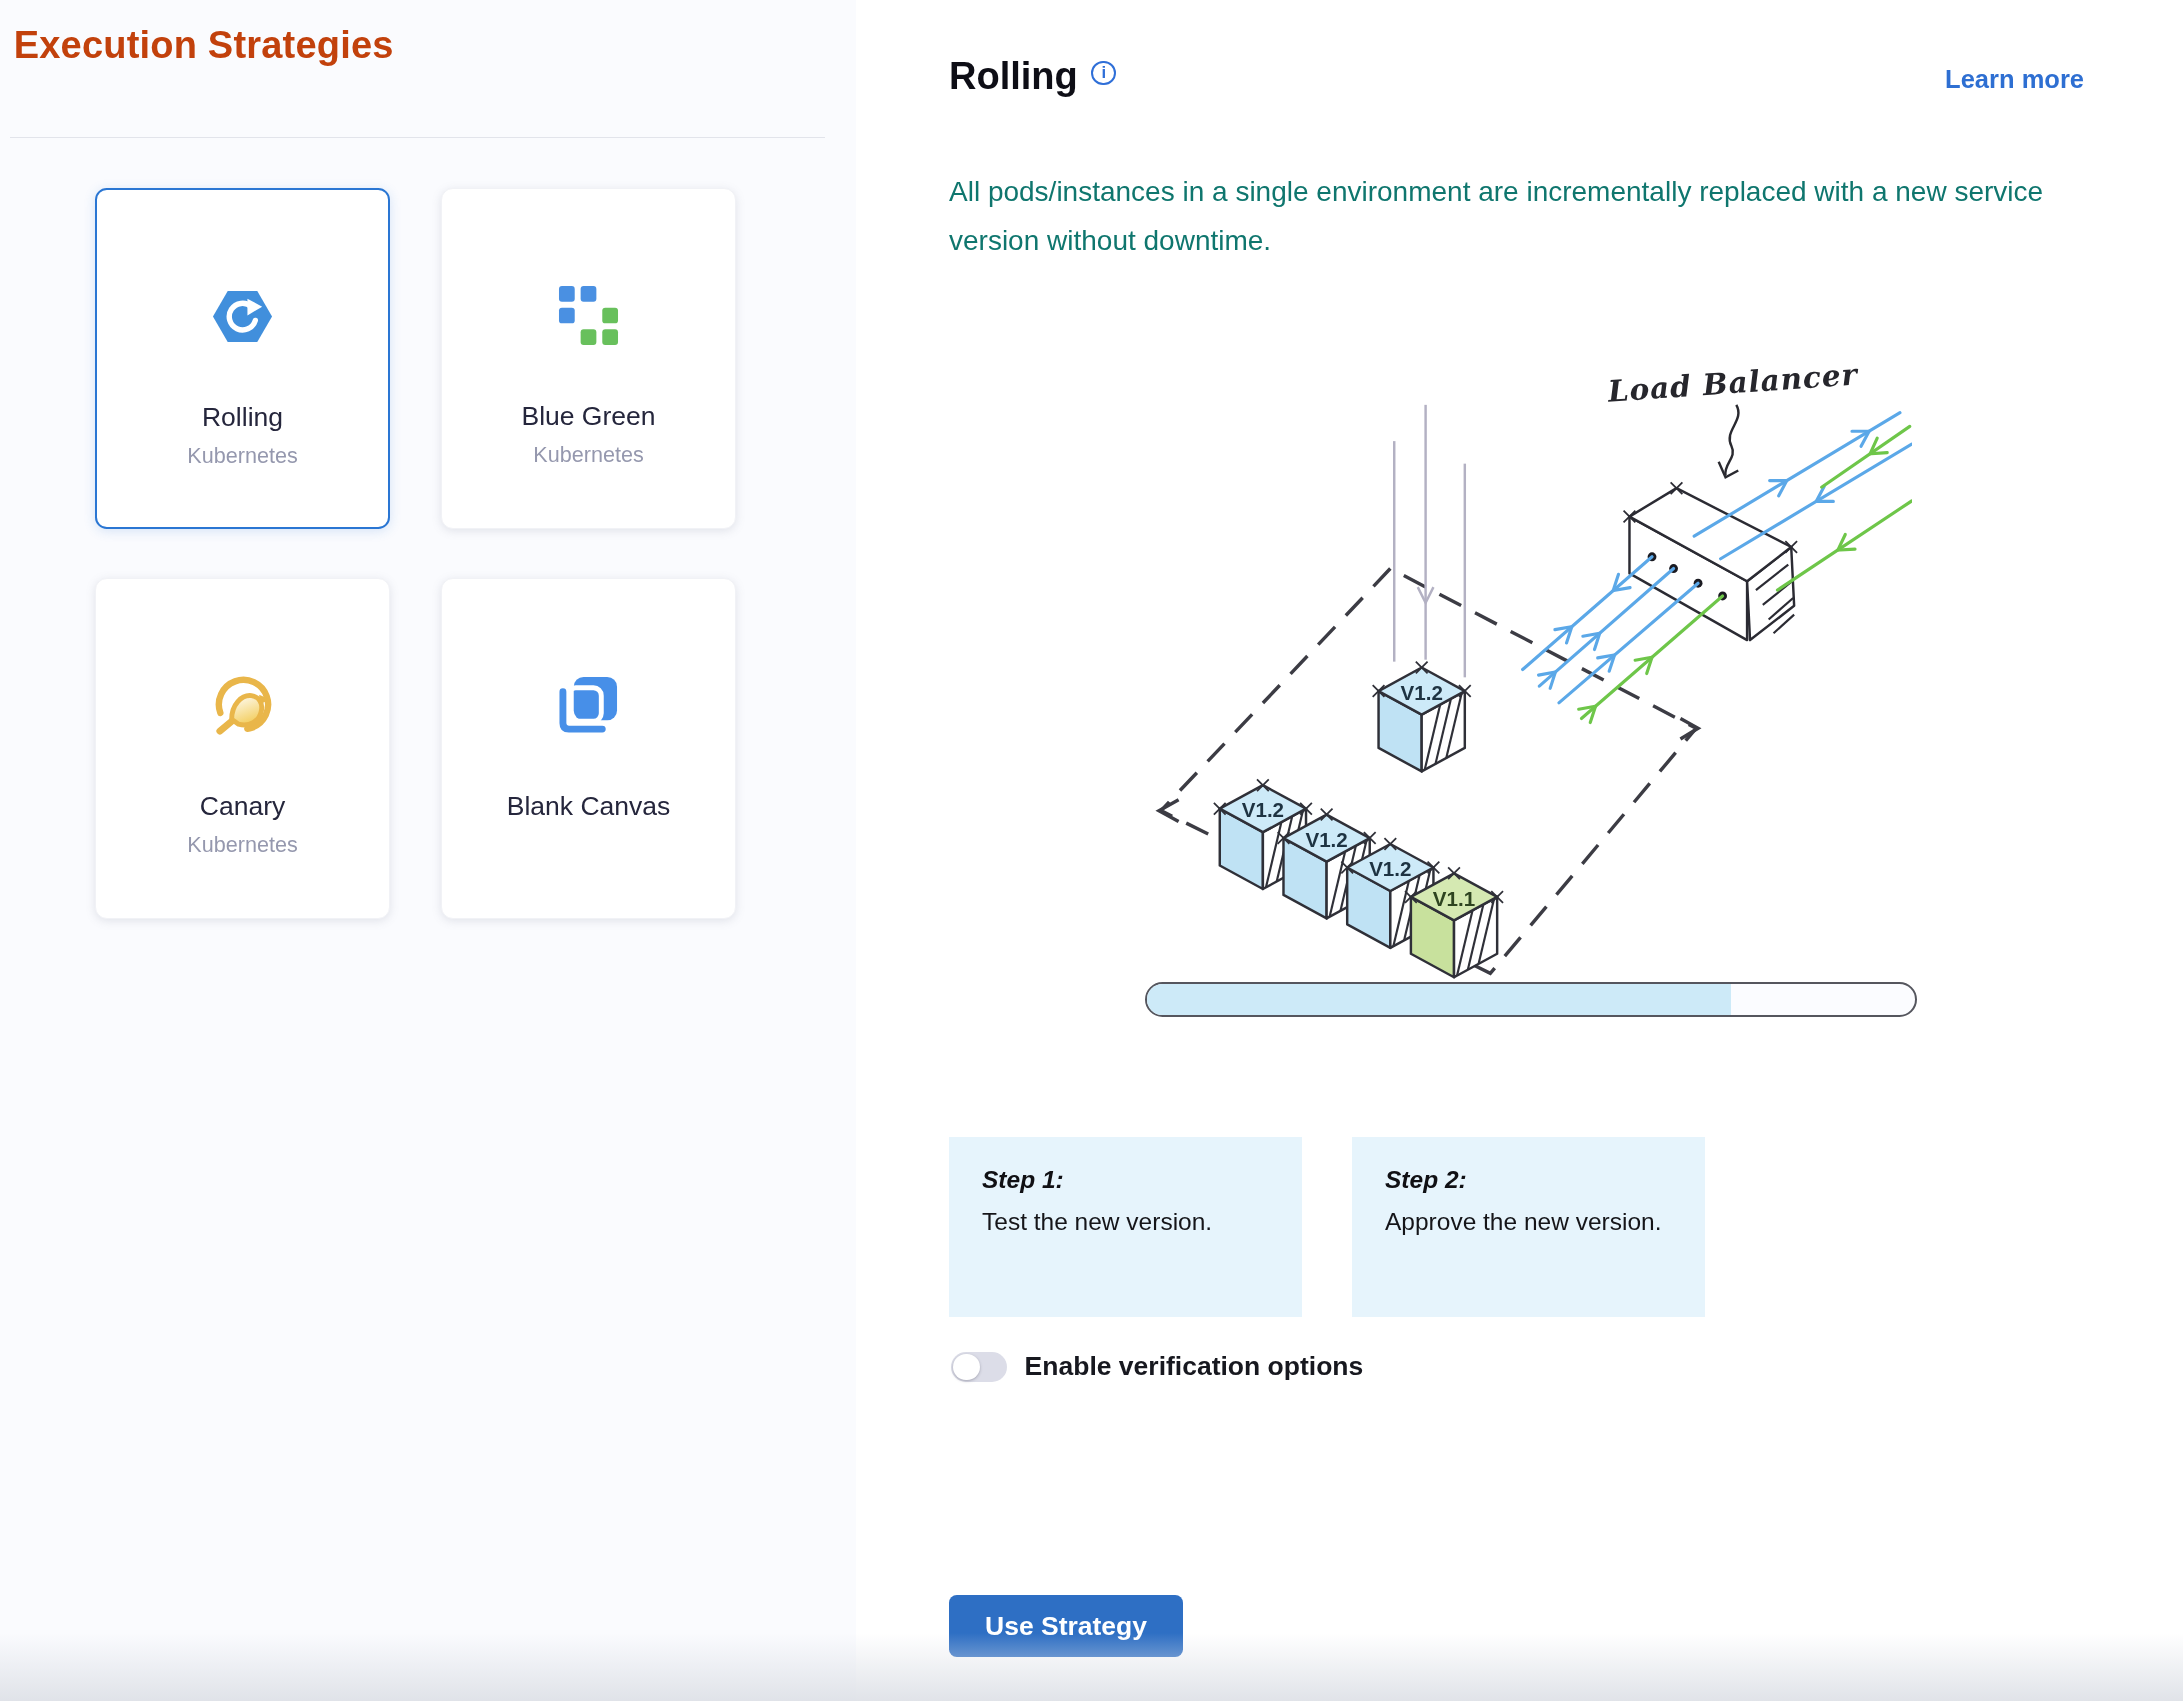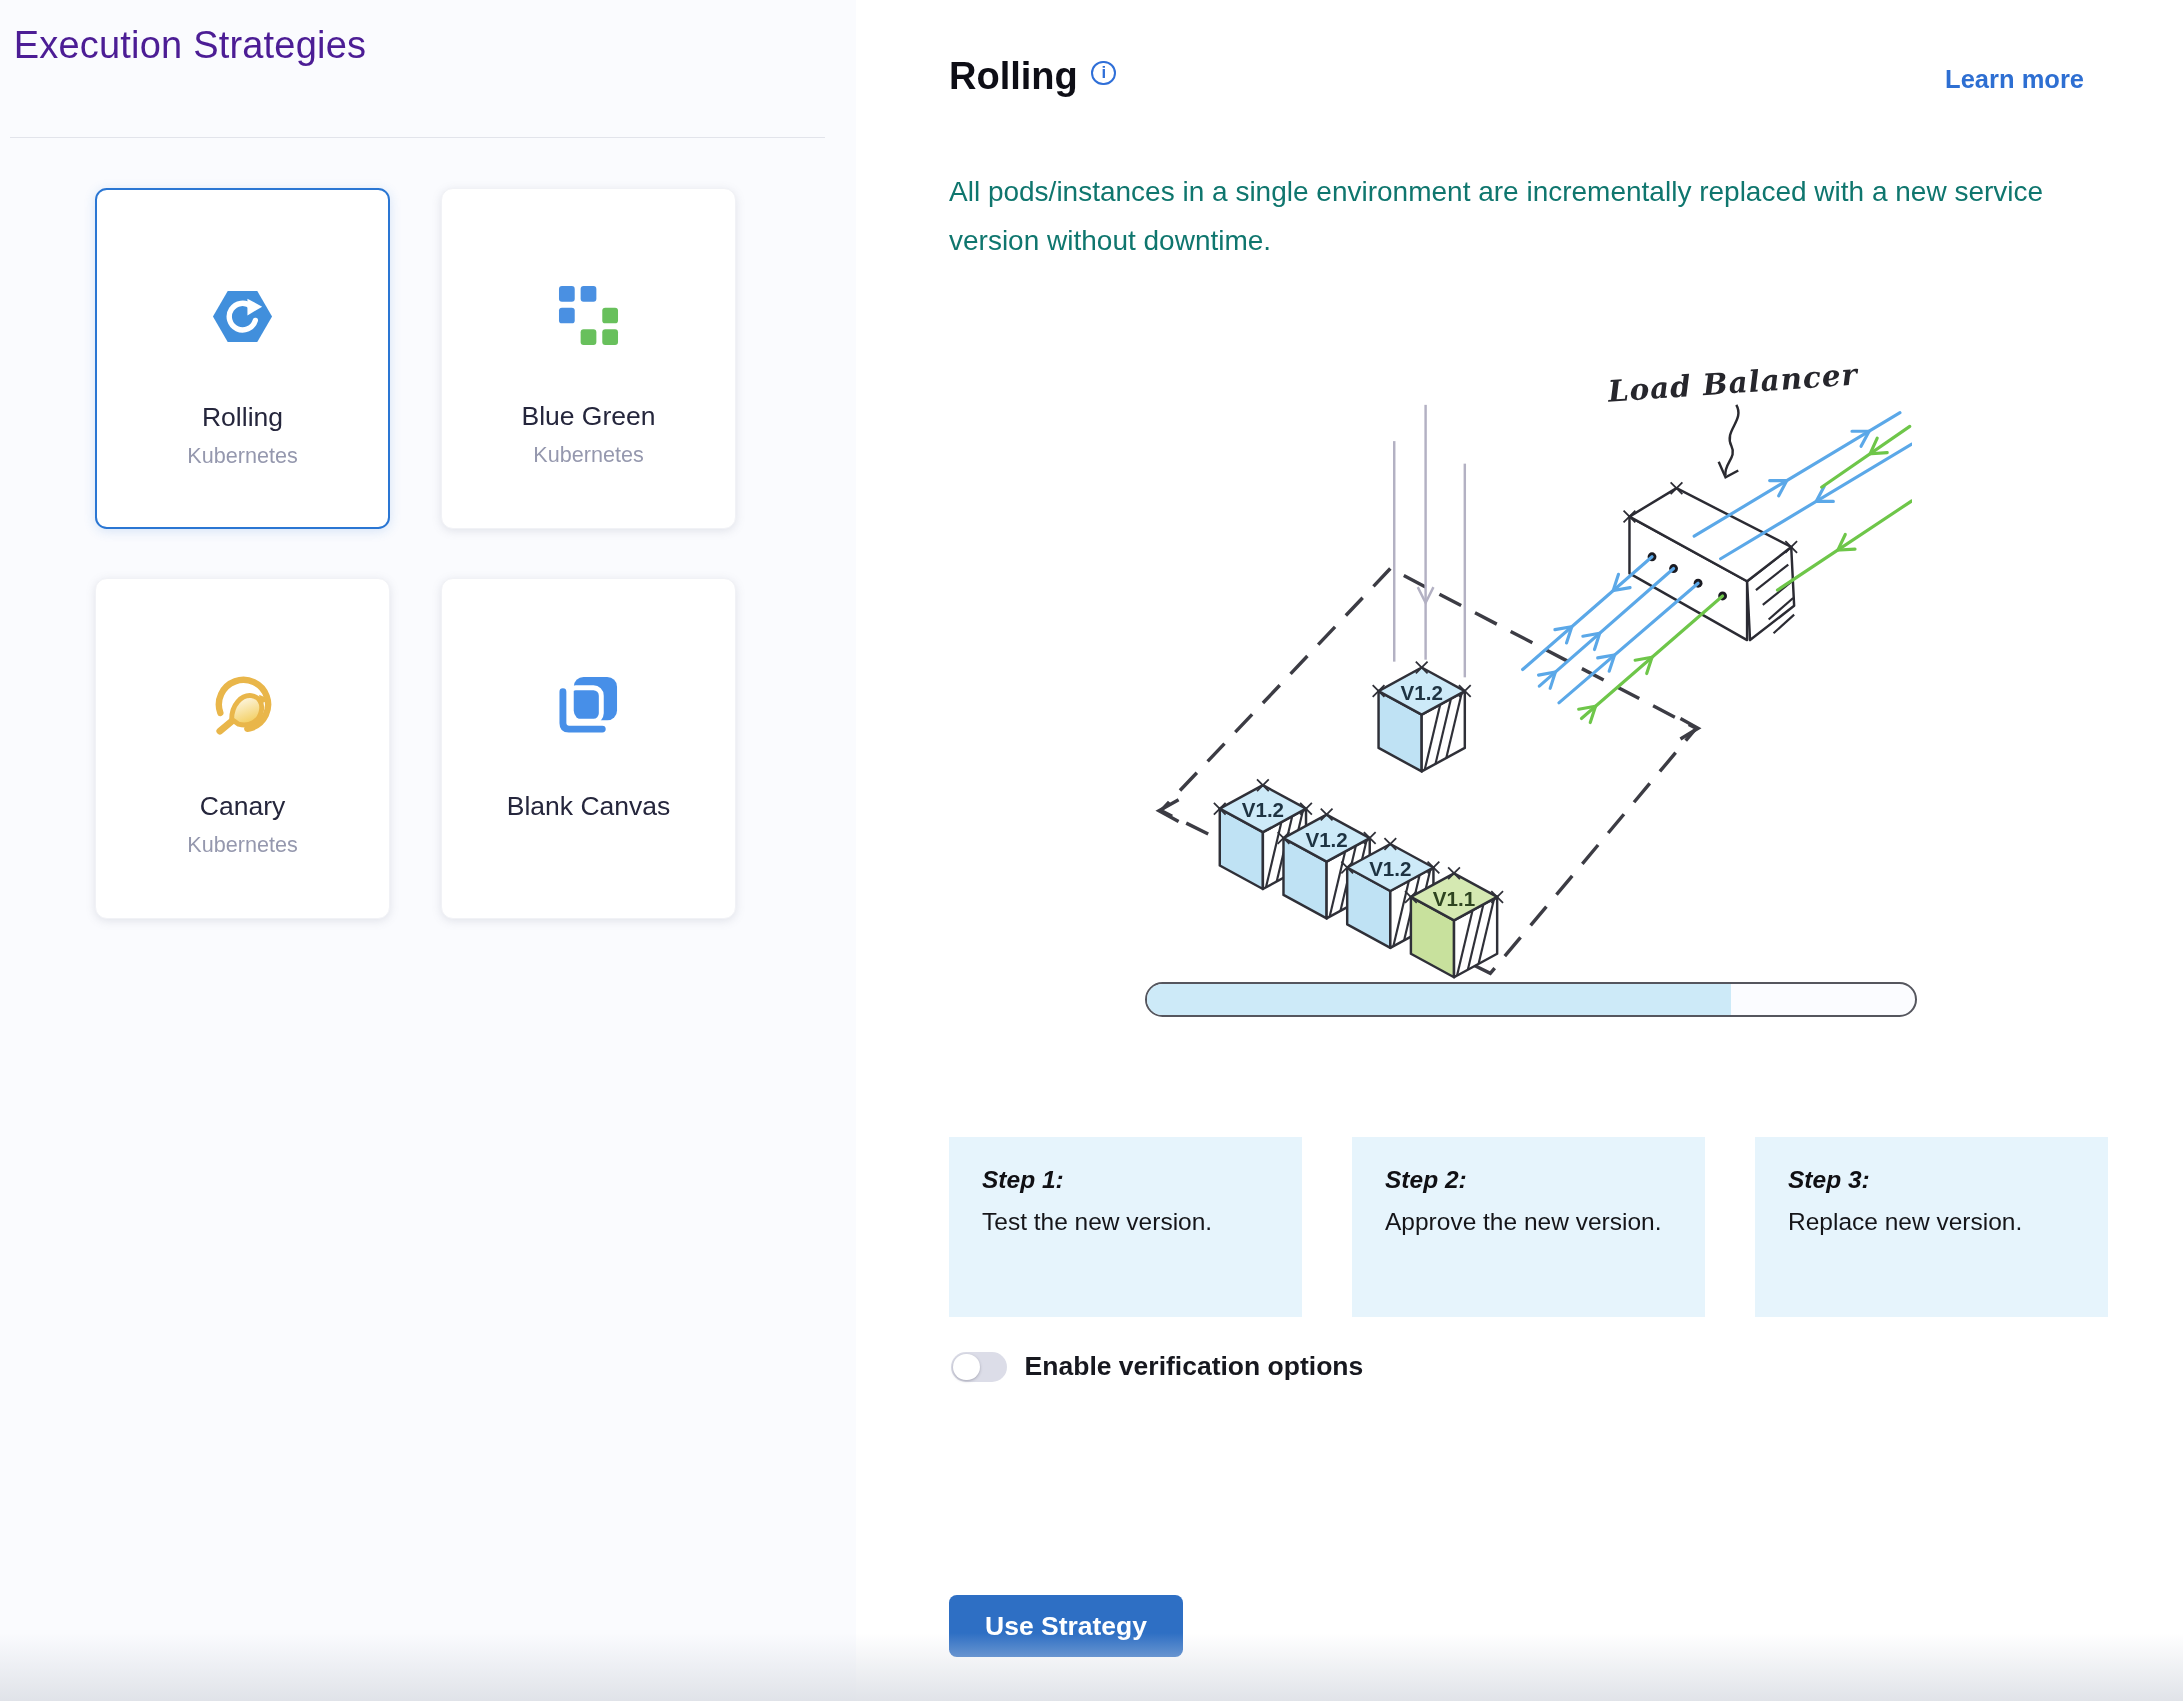--- a/index.html
+++ b/index.html
@@ -2,21 +2,21 @@
 <html><head>
 <meta charset="utf-8">
 <style>
   html,body{margin:0;padding:0;}
   body{
     width:2184px;height:1702px;position:relative;overflow:hidden;
     font-family:"Liberation Sans",sans-serif;background:#ffffff;
   }
   
   .left-panel{position:absolute;left:0;top:0;width:856px;height:1702px;background:#fafbfe;}
-  .page-title{position:absolute;left:13.7px;top:23.5px;font-size:38px;font-weight:400;color:#4c1d95;letter-spacing:0.2px;}
+  .page-title{position:absolute;left:13.7px;top:23.5px;font-size:38px;font-weight:700;color:#c2410c;letter-spacing:0.2px;}
   .title-divider{position:absolute;left:9.8px;top:137px;width:815px;height:1px;background:#e2e4eb;}
   .cards{position:absolute;left:95px;top:188px;display:grid;grid-template-columns:295px 295px;grid-auto-rows:341px;column-gap:51px;row-gap:49px;}
   .strategy-card{
     background:#fff;border-radius:11.8px;border:1px solid #f1f2f6;box-sizing:border-box;
     box-shadow:0 2px 9.8px rgba(110,115,140,.18);
     display:flex;flex-direction:column;align-items:center;cursor:pointer;
   }
   .strategy-card.selected{border:2px solid #2a76d3;box-shadow:0 2px 11.8px rgba(42,118,211,.18);}
   .card-icon{margin-top:94px;width:65px;height:65px;display:flex;align-items:center;justify-content:center;}
   .card-label{margin-top:53px;font-size:26.5px;color:#25263c;}
@@ -304,24 +304,20 @@
 
   <div class="steps">
     <div class="step-card">
       <div class="step-title">Step 1:</div>
       <div class="step-text">Test the new version.</div>
     </div>
     <div class="step-card">
       <div class="step-title">Step 2:</div>
       <div class="step-text">Approve the new version.</div>
     </div>
-    <div class="step-card">
-      <div class="step-title">Step 3:</div>
-      <div class="step-text">Replace new version.</div>
-    </div>
   </div>
 
   <div class="toggle-row">
     <div class="toggle">
       <div class="toggle-knob" style="left: 2px;"></div>
     </div>
     <div class="toggle-label">Enable verification options</div>
   </div>
 
   <button class="use-strategy">Use Strategy</button>

